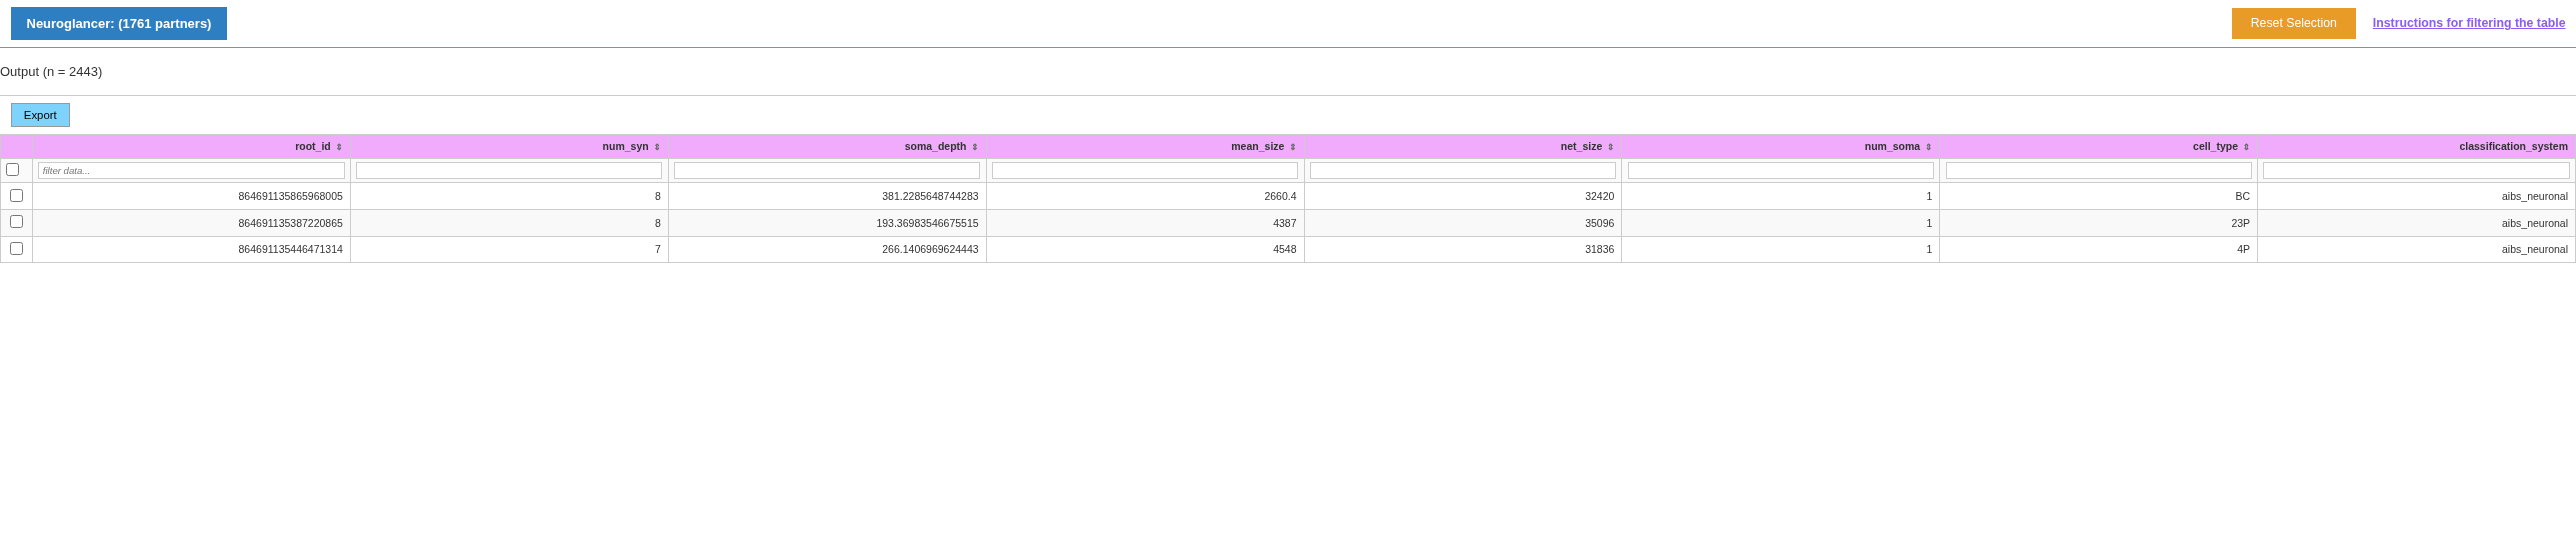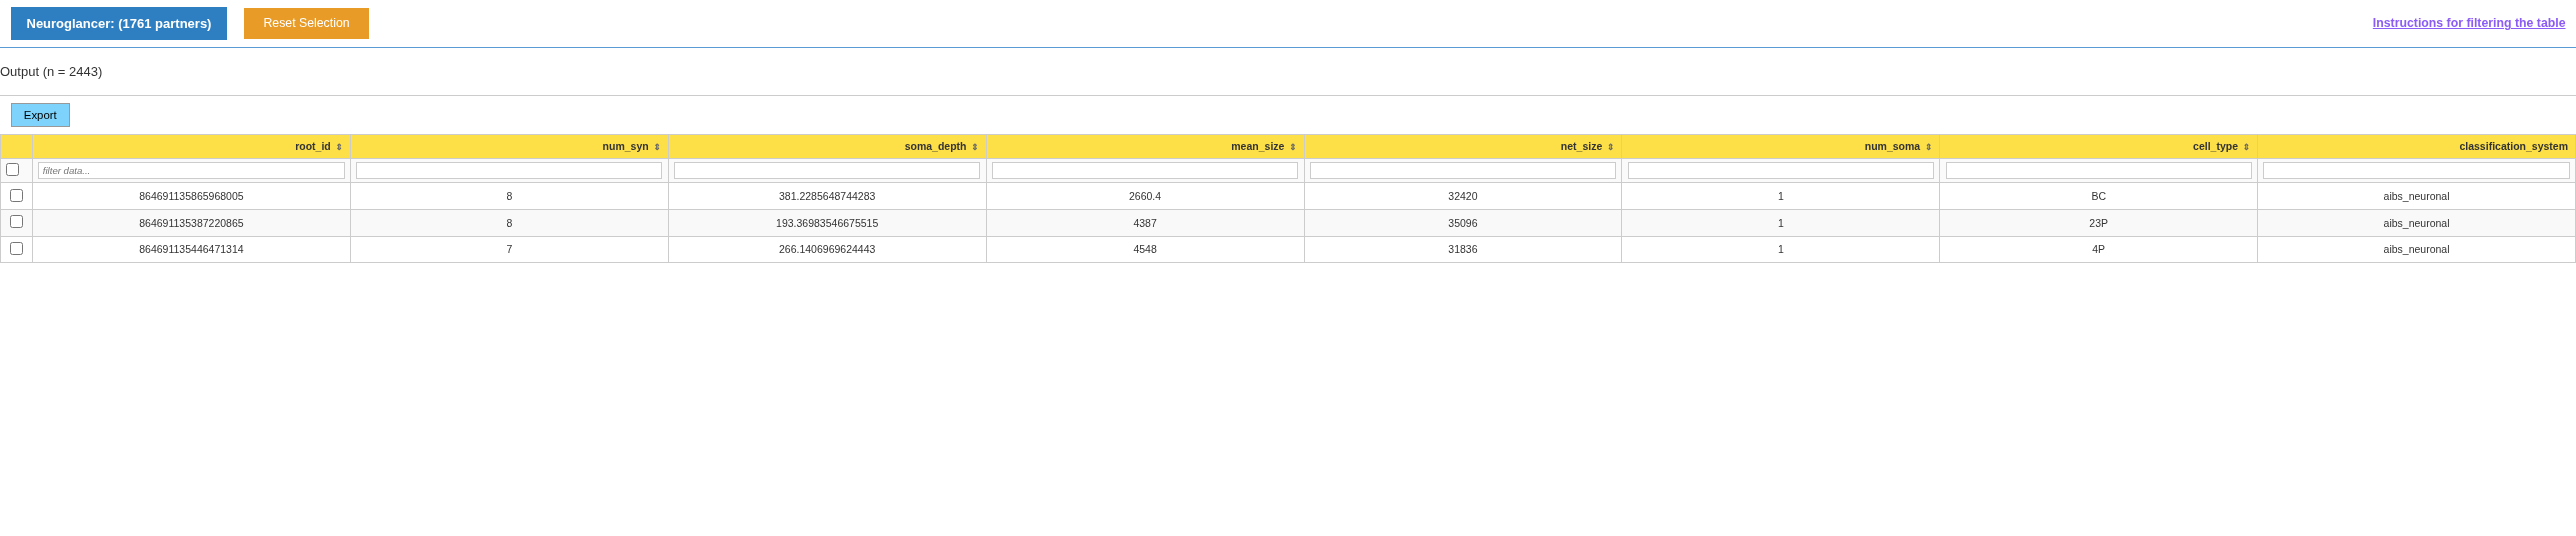--- a/index.html
+++ b/index.html
@@ -24,21 +24,21 @@
       color: #fff;
       padding: 8.8px 16px;
       font-size: 13px;
       font-weight: bold;
       white-space: nowrap;
       flex-shrink: 0;
     }
     .header-center {
       flex: 1;
       display: flex;
-      justify-content: flex-start;
+      justify-content: flex-end;
     }
     .reset-btn {
       background: #e89b27;
       color: #fff;
       border: none;
       padding: 8.8px 19px;
       font-size: 12.3px;
       cursor: pointer;
       font-weight: 500;
     }
@@ -89,21 +89,21 @@
     .table-wrapper {
       overflow-x: auto;
     }
     table {
       width: 100%;
       border-collapse: collapse;
       font-size: 10.5px;
     }
     thead tr.col-headers th {
       border: 0.9px solid #ccc;
-      background: #fde047;
+      background: #f0abfc;
       padding: 5.3px 7px;
       text-align: right;
       font-weight: bold;
       white-space: nowrap;
     }
     thead tr.col-headers th:first-child {
       text-align: center;
       width: 32px;
     }
     thead tr.filter-row td {
@@ -115,21 +115,21 @@
       width: 100%;
       font-size: 9.6px;
       border: 0.9px solid #ccc;
       padding: 1.8px 3.5px;
       color: #666;
       font-style: italic;
     }
     tbody tr td {
       border: 0.9px solid #ccc;
       padding: 5.3px 7px;
-      text-align: center;
+      text-align: right;
     }
     tbody tr td:first-child {
       text-align: center;
     }
     tbody tr:nth-child(odd) {
       background: #fff;
     }
     tbody tr:nth-child(even) {
       background: #f9f9f9;
     }

